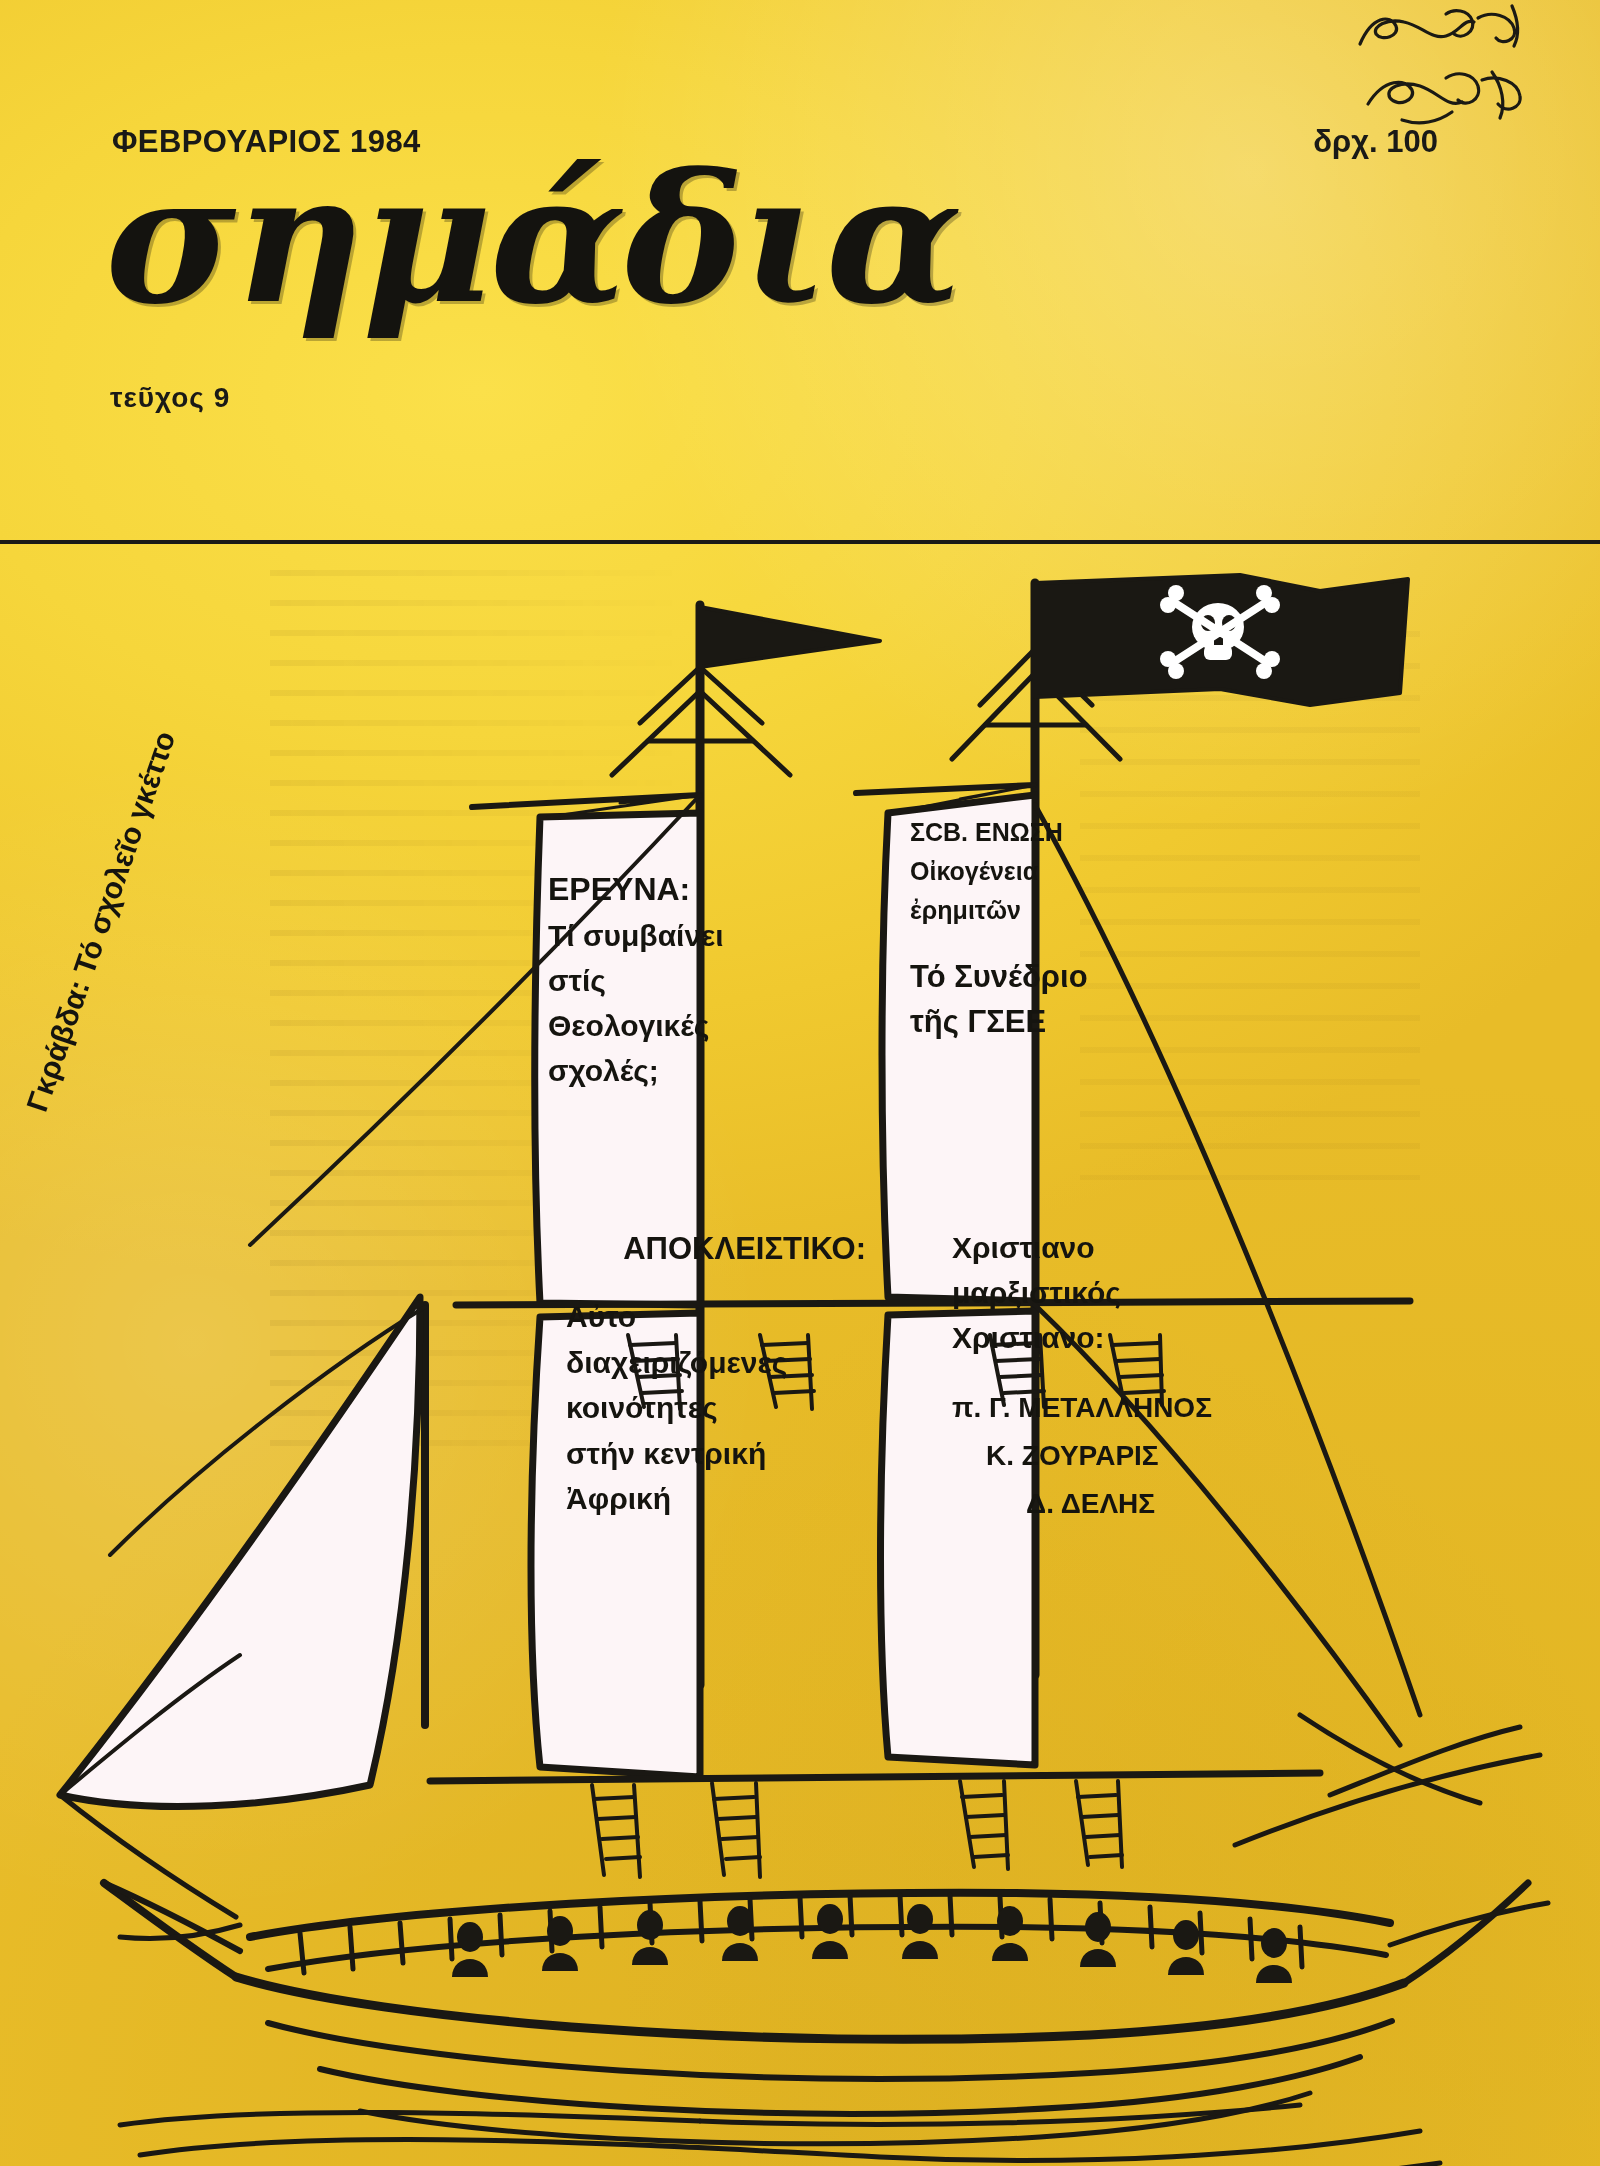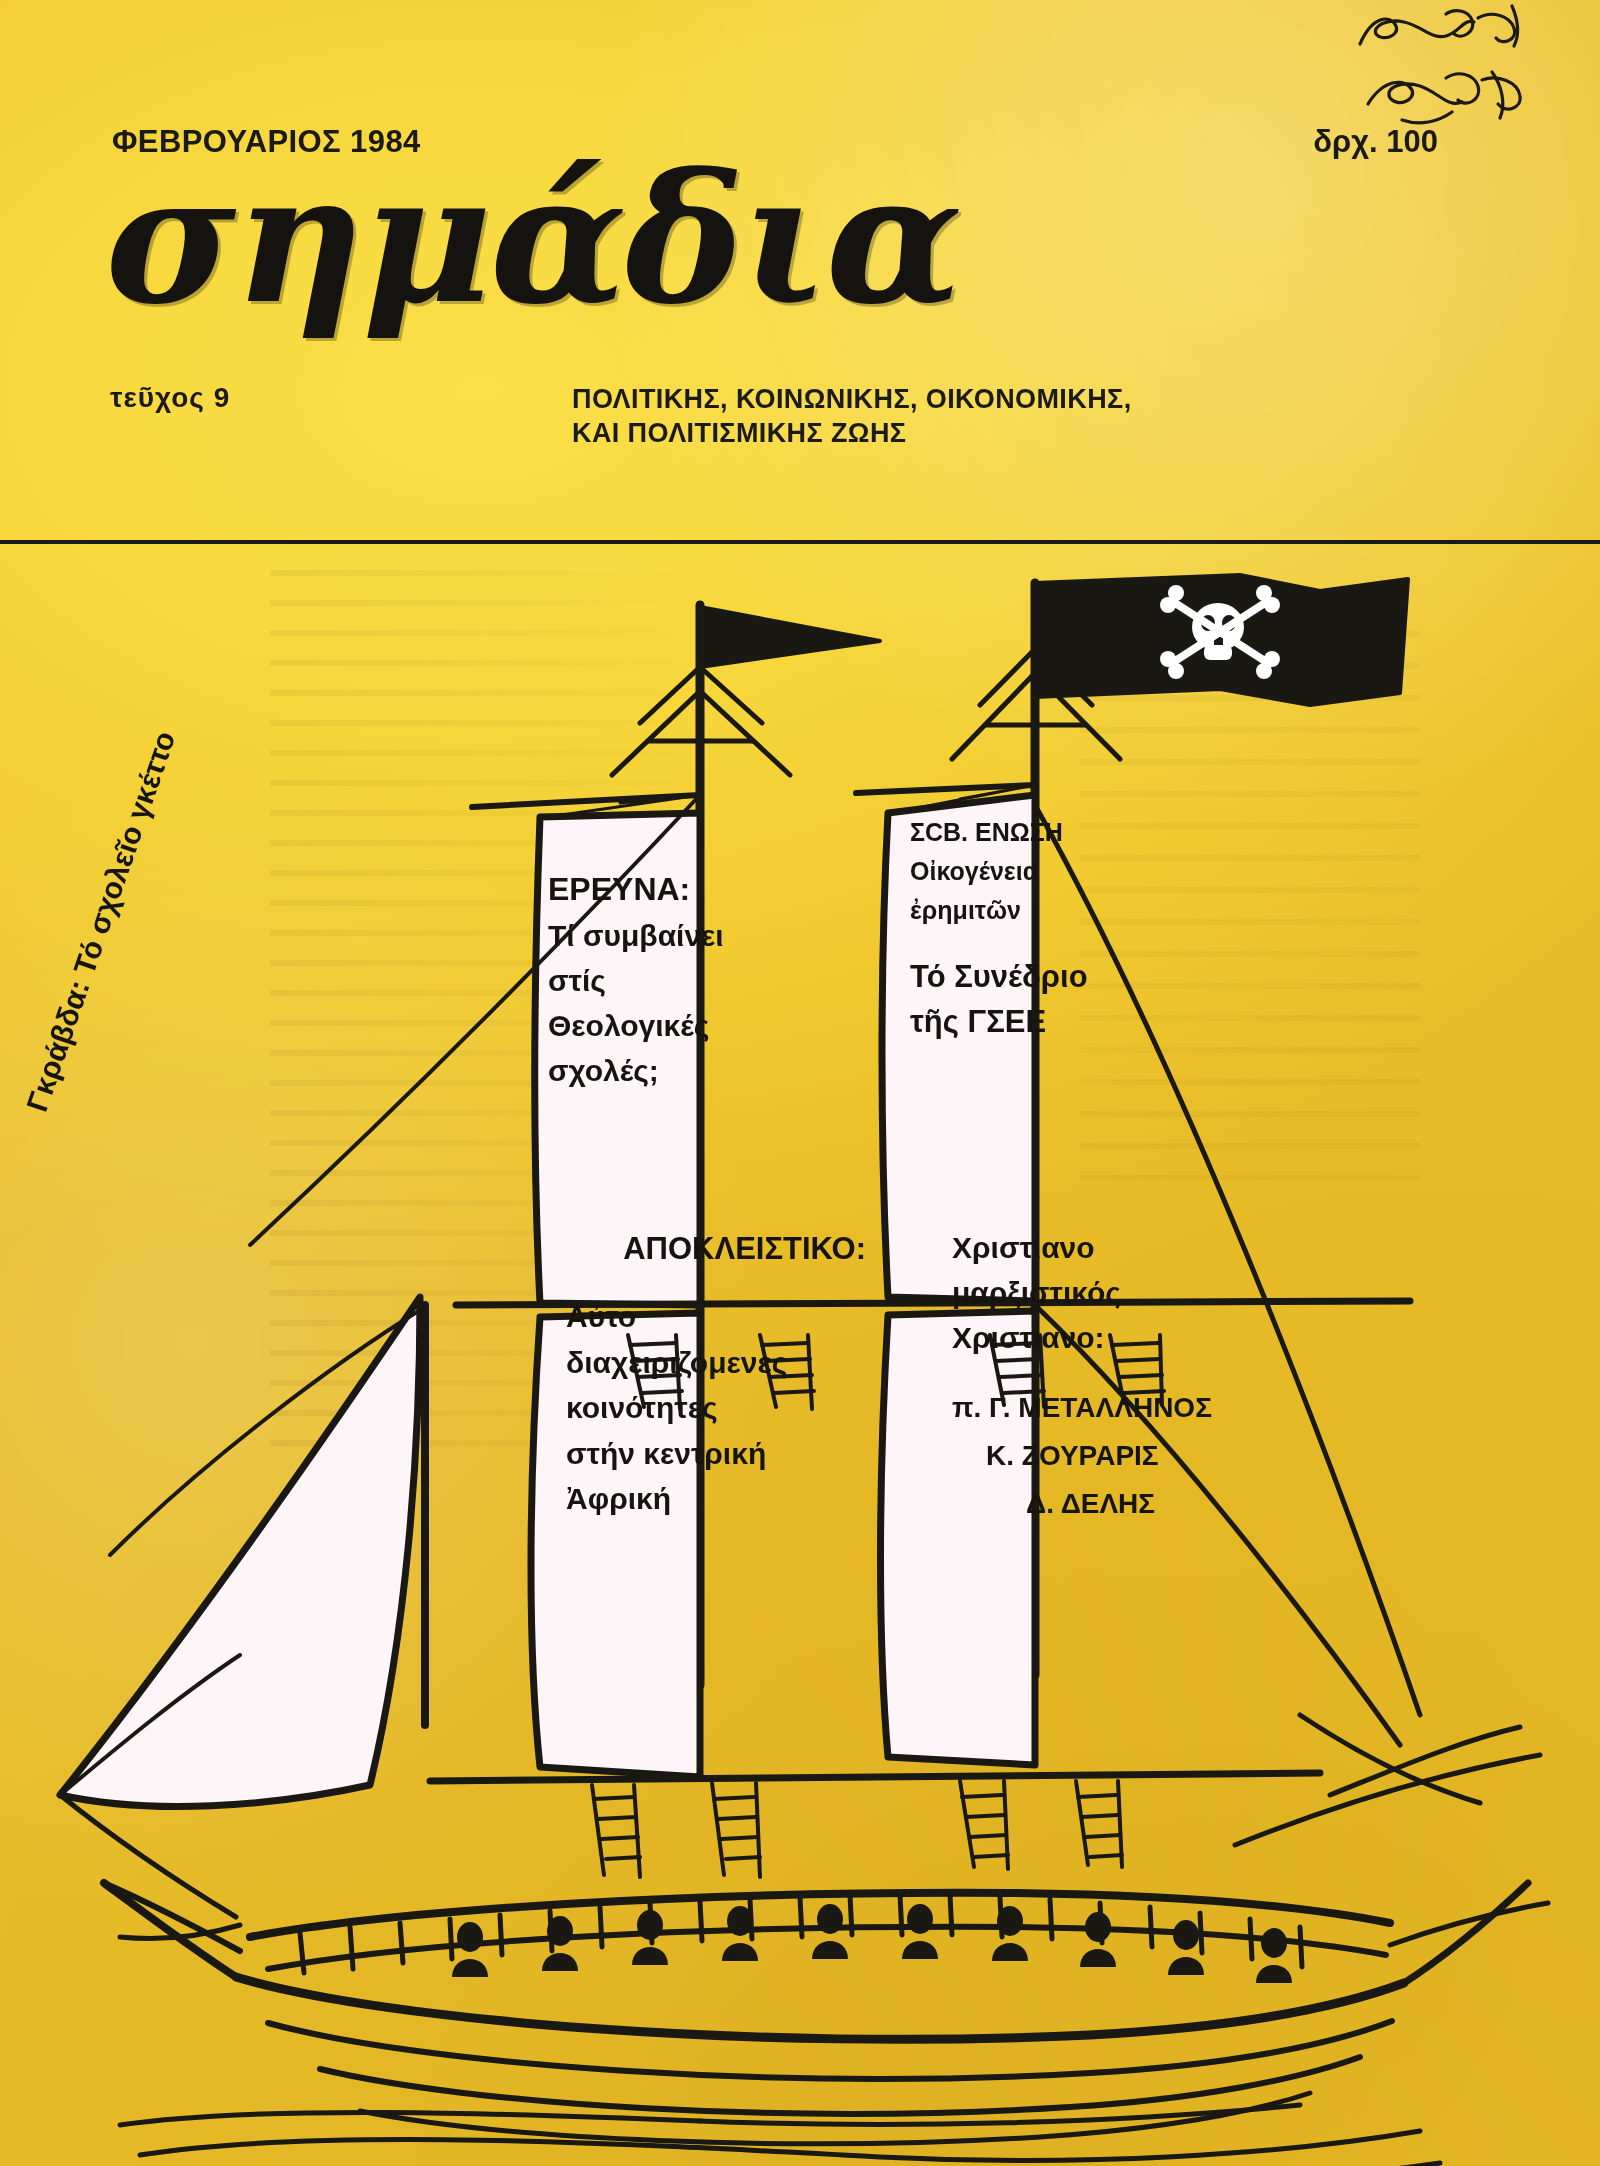--- a/index.html
+++ b/index.html
@@ -241,24 +241,20 @@
         <path d="M26,104 C42,78 64,78 70,90 C74,100 56,108 48,98 C42,88 60,80 78,86 C96,92 106,108 120,102"></path>
         <path d="M104,78 C116,70 132,74 136,86 C140,100 124,108 116,100"></path>
         <path d="M140,80 C156,74 176,82 178,96 C180,108 164,114 156,104"></path>
         <path d="M150,72 C160,86 164,104 158,118"></path>
         <path d="M60,120 C78,126 96,122 110,112"></path>
       </g>
     </svg>
 
     <div class="title">σημάδια</div>
     <div class="issue-number">τεῦχος  9</div>
-    <div class="tagline">
-      <div>ΠΟΛΙΤΙΚΗΣ, ΚΟΙΝΩΝΙΚΗΣ, ΟΙΚΟΝΟΜΙΚΗΣ,</div>
-      <div>ΚΑΙ ΠΟΛΙΤΙΣΜΙΚΗΣ ΖΩΗΣ</div>
-    </div>
   </div>
   <div class="rule"></div>
 
   <div class="ship-wrap">
     <svg class="ship-svg" viewBox="0 0 1600 1621">
       <g stroke="#1a1813" fill="none" stroke-linecap="round" stroke-linejoin="round">
 
         <path d="M700,60 L700,1140" stroke-width="9"></path>
         <path d="M1035,38 L1035,1130" stroke-width="9"></path>
         <path d="M425,760 L425,1180" stroke-width="8"></path>

